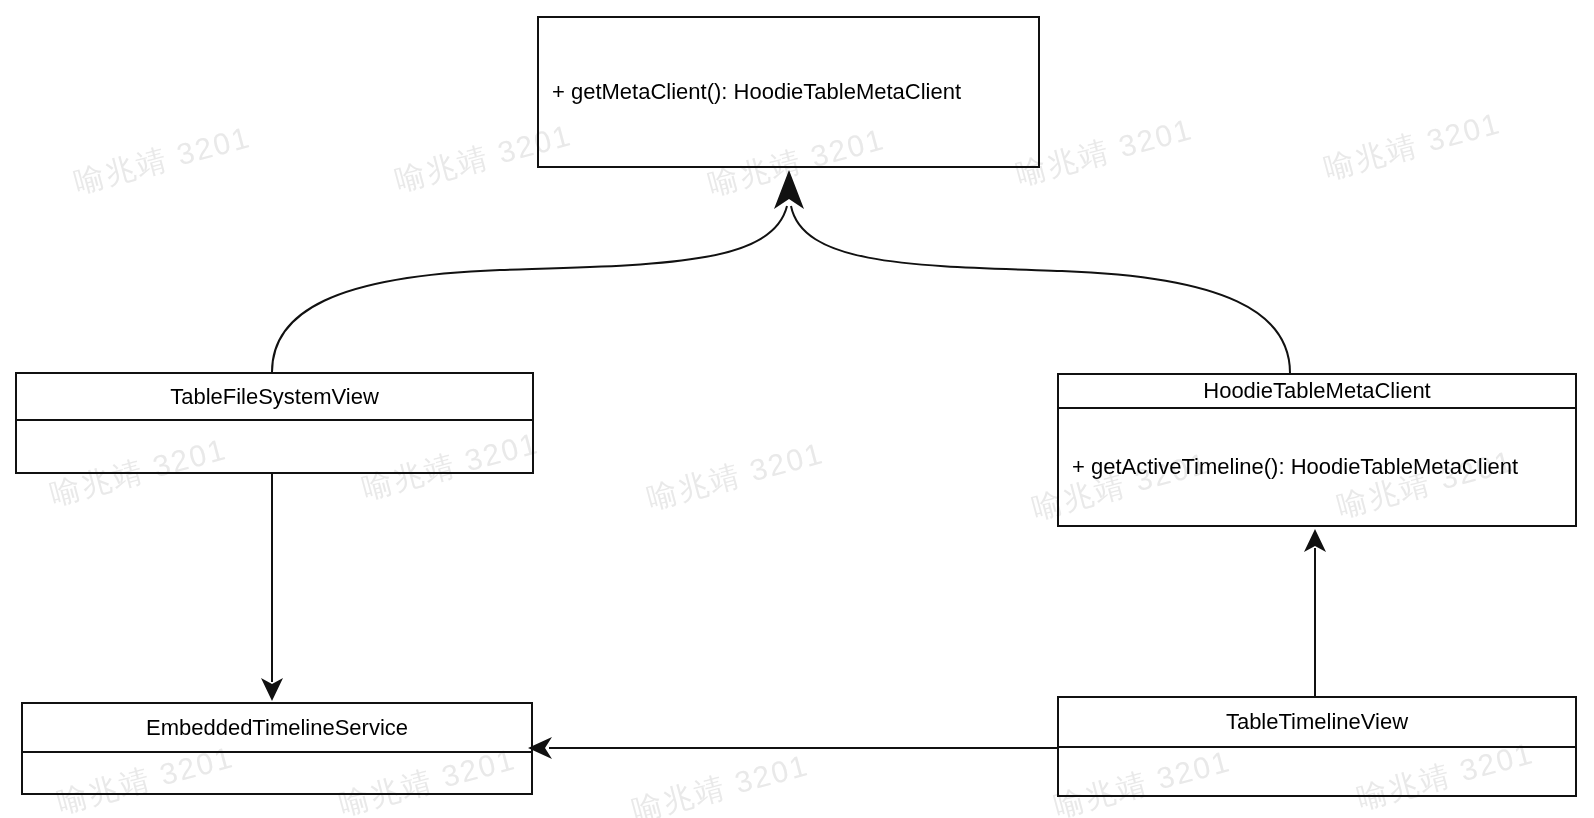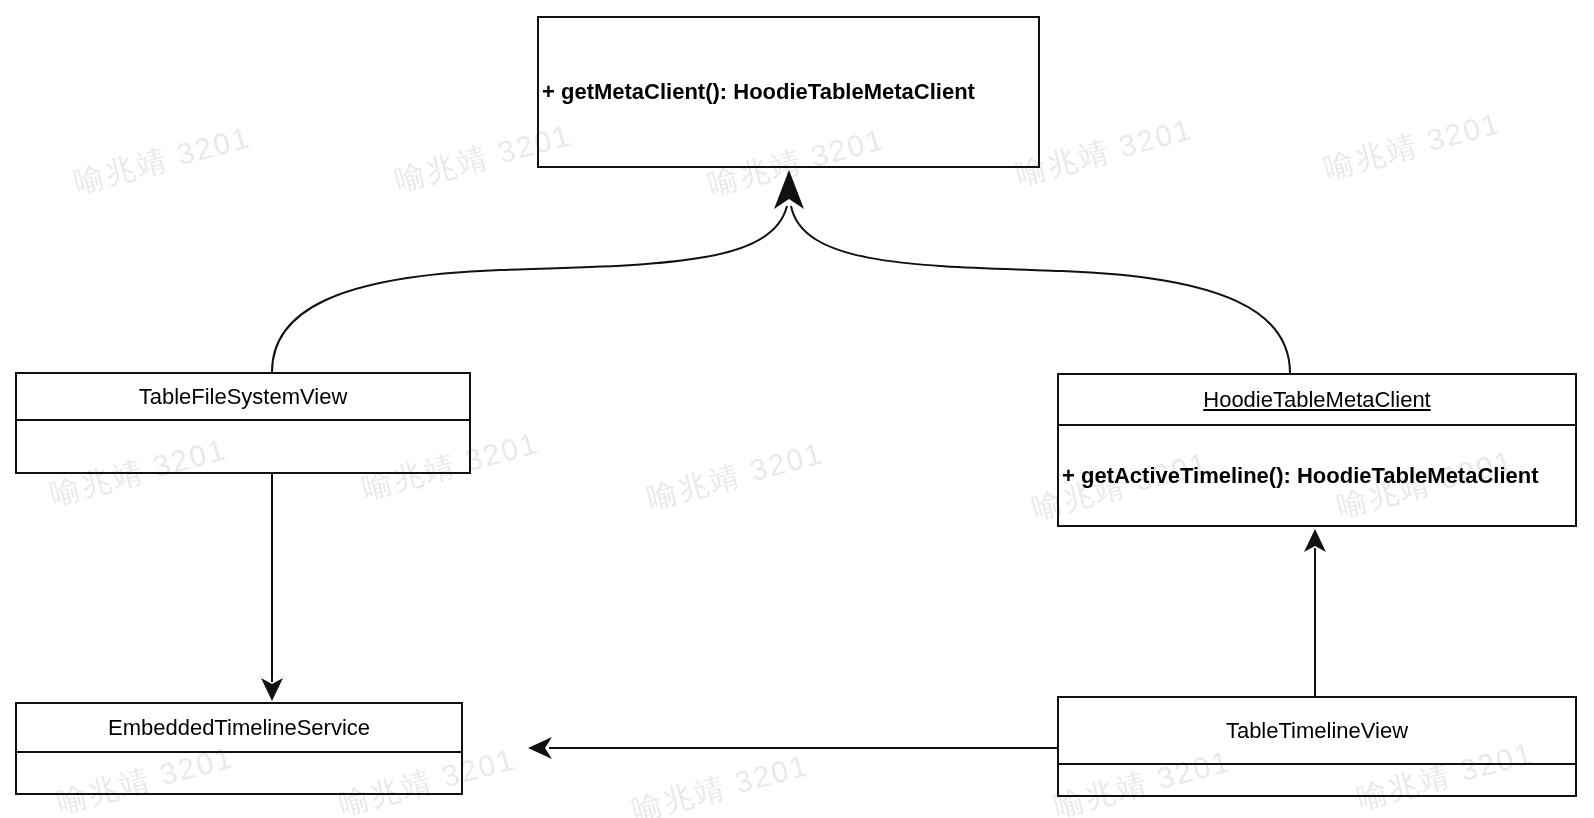--- a/index.html
+++ b/index.html
@@ -57,25 +57,24 @@
   .uml-body {
     flex: 1 1 auto;
     display: flex;
     flex-direction: column;
     justify-content: center;
   }
   .uml-method {
     height: 50px;
     display: flex;
     align-items: center;
-    padding-left: 3px;
+    padding-left: 13px;
     font-size: 22px;
     color: #000000;
     white-space: nowrap;
-    font-weight: bold;
   }
 </style>
 </head>
 <body>
 
 <div class="canvas">
 
   <div class="watermark-layer">
       <span class="watermark" style="left: 72px; top: 140px; color: rgb(233, 233, 233);">喻兆靖 3201</span>
       <span class="watermark" style="left: 393px; top: 138px; color: rgb(233, 233, 233);">喻兆靖 3201</span>
@@ -109,35 +108,35 @@
       <polygon points="528,748 552,737 545,748 552,759"></polygon>
     </g>
   </svg>
 
   <div class="uml-class" style="left:537px; top:16px; width:503px; height:152px;">
     <div class="uml-body">
       <div class="uml-method">+ getMetaClient(): HoodieTableMetaClient</div>
     </div>
   </div>
 
-  <div class="uml-class" style="left:15px; top:372px; width:456px; height:102px;">
+  <div class="uml-class" style="left:15px; top:372px; width:519px; height:102px;">
     <div class="uml-title" style="height:47px;">TableFileSystemView</div>
     <div class="uml-body"></div>
   </div>
 
   <div class="uml-class" style="left:1057px; top:373px; width:520px; height:154px;">
-    <div class="uml-title" style="height:51px;text-decoration:underline;">HoodieTableMetaClient</div>
+    <div class="uml-title" style="height:34px;">HoodieTableMetaClient</div>
     <div class="uml-body">
       <div class="uml-method">+ getActiveTimeline(): HoodieTableMetaClient</div>
     </div>
   </div>
 
-  <div class="uml-class" style="left:15px; top:702px; width:448px; height:93px;gap:8px;">
+  <div class="uml-class" style="left:21px; top:702px; width:512px; height:93px;gap:8px;">
     <div class="uml-title" style="height:49px;">EmbeddedTimelineService</div>
     <div class="uml-body"></div>
   </div>
 
   <div class="uml-class" style="left:1057px; top:696px; width:520px; height:101px;">
-    <div class="uml-title" style="height:67px;">TableTimelineView</div>
+    <div class="uml-title" style="height:50px;">TableTimelineView</div>
     <div class="uml-body"></div>
   </div>
 
 </div>
 
 </body></html>

